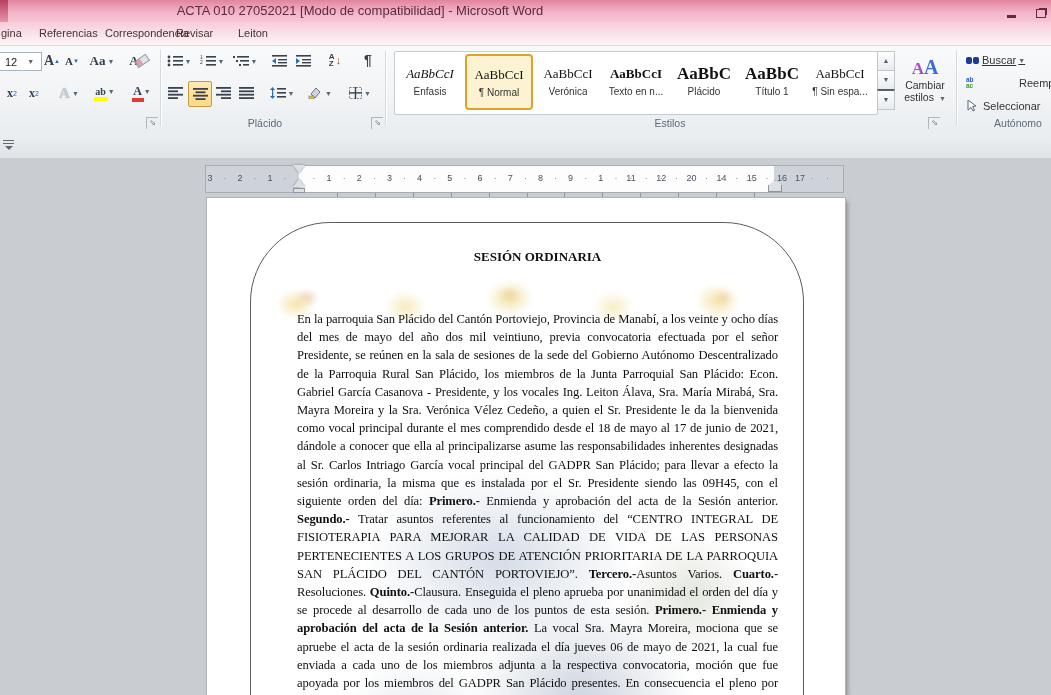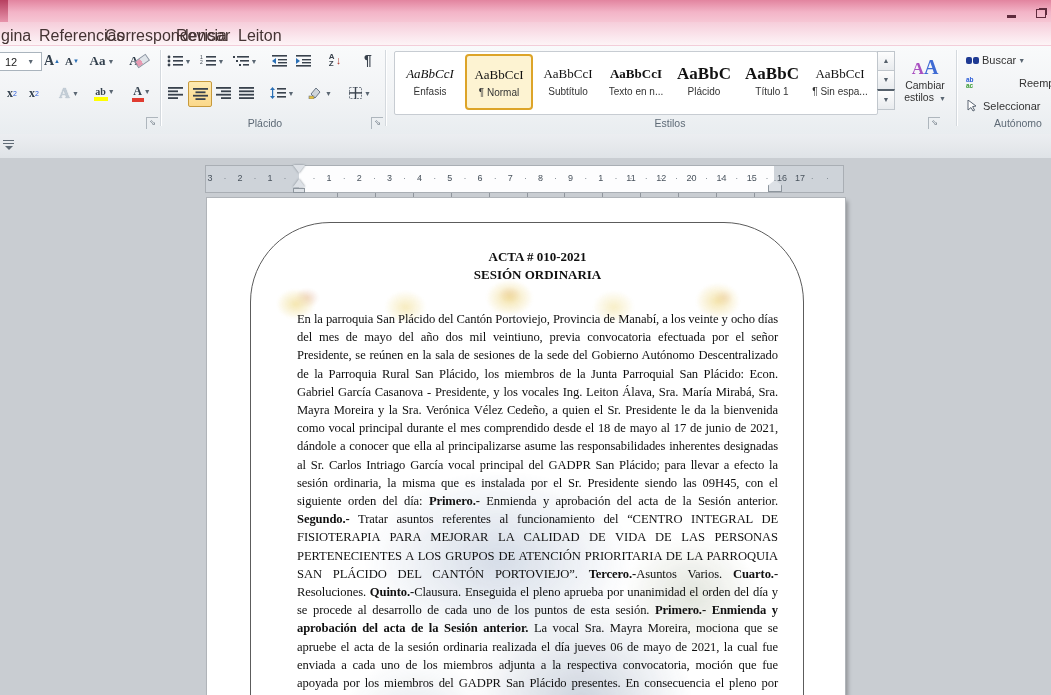--- a/index.html
+++ b/index.html
@@ -14,21 +14,21 @@
     background:linear-gradient(#b74060,#e793ab);}
   .win-title{position:absolute;left:150px;top:3px;width:420px;text-align:center;
     font-size:13px;color:#5c2a3e;white-space:nowrap;}
   .winbtn{position:absolute;top:4px;width:24px;height:15px;text-align:center;}
   .minbar{display:inline-block;width:9px;height:3px;background:#5f2b3d;margin-top:8px;}
   .resbox{display:inline-block;width:8px;height:7px;border:1px solid #5f2b3d;margin-top:3px;box-shadow:2px -2px 0 -1px #5f2b3d;}
 
   
   .tabrow{position:absolute;left:0;top:22px;width:1051px;height:23px;
     background:linear-gradient(#f6cdda,#fbe9ef 70%,#fdf4f6);}
-  .tab{position:absolute;top:5px;font-size:16px;color:#433;white-space:nowrap;}
+  .tab{position:absolute;top:5px;font-size:11px;color:#433;white-space:nowrap;}
 
   
   .ribbon{position:absolute;left:0;top:45px;width:1051px;height:88px;
     background:linear-gradient(#f9fafb,#f1f3f5 60%,#e9edf0);
     border-bottom:1px solid #b9bec5;border-top:1px solid #f3cdd9;}
   .gdiv{position:absolute;top:4px;width:1px;height:76px;background:#d4d9de;box-shadow:1px 0 0 #fff;}
   .glabel{position:absolute;top:71px;font-size:10.5px;color:#5e6a76;text-align:center;}
   .launcher{position:absolute;top:71px;width:11px;height:11px;font-size:8px;color:#6f7a85;
     border:1px solid #aeb6bd;border-right:none;border-bottom:none;line-height:10px;text-align:center;}
   .rbtn{position:absolute;height:20px;display:flex;align-items:center;justify-content:center;
@@ -117,20 +117,21 @@
     color:#101010;text-align:justify;}
   .doc-body b{letter-spacing:-0.1px;}
 </style>
 </head>
 <body>
 
 <div id="app">
 
   <div class="titlebar">
     <div class="titlebar-accent"></div>
+    <div class="win-title">ACTA 010 27052021 [Modo de compatibilidad]  -  Microsoft Word</div>
     <div class="winbtn" style="left:999px;"><span class="minbar"></span></div>
     <div class="winbtn" style="left:1029px;"><span class="resbox"></span></div>
   </div>
 
   <div class="tabrow">
     <span class="tab" style="left:1px;">gina</span>
     <span class="tab" style="left:39px;">Referencias</span>
     <span class="tab" style="left:105px;">Correspondencia</span>
     <span class="tab" style="left:176px;">Revisar</span>
     <span class="tab" style="left:238px;">Leiton</span>
@@ -315,21 +316,21 @@
       <div class="stylecard italic">
         <span class="sample">AaBbCcI</span>
         <span class="slabel">Énfasis</span>
       </div>
       <div class="stylecard selected">
         <span class="sample">AaBbCcI</span>
         <span class="slabel">¶ Normal</span>
       </div>
       <div class="stylecard">
         <span class="sample">AaBbCcI</span>
-        <span class="slabel">Subtítulo</span>
+        <span class="slabel">Verónica</span>
       </div>
       <div class="stylecard">
         <span class="sample" style="font-weight:bold;">AaBbCcI</span>
         <span class="slabel">Texto en n...</span>
       </div>
       <div class="stylecard big">
         <span class="sample">AaBbC</span>
         <span class="slabel">Plácido</span>
       </div>
       <div class="stylecard big">
@@ -349,21 +350,21 @@
       <span><span class="chgA1">A</span><span class="chgA2">A</span></span>
       <span style="font-size:10.5px;color:#333;line-height:12px;text-align:center;">
         <span>Cambiar</span><br>
         <span>estilos</span> <span class="dd">▼</span>
       </span>
     </div>
     <div class="glabel" style="left:600px;width:140px;">Estilos</div>
     <div class="launcher" style="left:928px;">⇘</div>
     <div class="gdiv" style="left:956px;"></div>
 
-    <div class="edit-item" style="top:5px;">
+    <div class="edit-item" style="top:5px;text-decoration:underline;">
       <span class="binoc"></span>
       <span>Buscar</span>
         <span class="dd">▼</span>
     </div>
     <div class="edit-item" style="top:28px;gap:36px;">
       <span class="abac">ab<br><i>ac</i></span>
       <span>Reemplazar</span>
     </div>
     <div class="edit-item" style="top:51px;">
       <svg width="12" height="12" style="margin-right:5px;">
@@ -464,19 +465,18 @@
         <div class="tabtick" style="left: 678.1px; top: 35px;"></div>
         <div class="tabtick" style="left: 716px; top: 35px;"></div>
         <div class="tabtick" style="left: 753.9px; top: 35px;"></div>
       </div>
 
     <div class="page" style="top:40px;">
       <div class="pageborder"></div>
       <div class="wm1"></div>
       <div class="wm2"></div>
       <div class="doc-title">
-        <div>ACTA # 010-2021</div>
         <div>SESIÓN ORDINARIA</div>
       </div>
       <div class="doc-body"><span>En la parroquia San Plácido del Cantón Portoviejo, Provincia de Manabí, a los veinte y ocho días del mes de mayo del año dos mil veintiuno, previa convocatoria efectuada por el señor Presidente, se reúnen en la sala de sesiones de la sede del Gobierno Autónomo Descentralizado de la Parroquia Rural San Plácido, los miembros de la Junta Parroquial San Plácido: Econ. Gabriel García Casanova - Presidente, y los vocales Ing. Leiton Álava, Sra. María Mirabá, Sra. Mayra Moreira y la Sra. Verónica Vélez Cedeño, a quien el Sr. Presidente le da la bienvenida como vocal principal durante el mes comprendido desde el 18 de mayo al 17 de junio de 2021, dándole a conocer que ella al principalizarse asume las responsabilidades inherentes designadas al Sr. Carlos Intriago García vocal principal del GADPR San Plácido; para llevar a efecto la sesión ordinaria, la misma que es instalada por el Sr. Presidente siendo las 09H45, con el siguiente orden del día: </span><b>Primero.-</b><span> Enmienda y aprobación del acta de la Sesión anterior. </span><b>Segundo.-</b><span> Tratar asuntos referentes al funcionamiento del “CENTRO INTEGRAL DE FISIOTERAPIA PARA MEJORAR LA CALIDAD DE VIDA DE LAS PERSONAS PERTENECIENTES A LOS GRUPOS DE ATENCIÓN PRIORITARIA DE LA PARROQUIA SAN PLÁCIDO DEL CANTÓN PORTOVIEJO”. </span><b>Tercero.-</b><span>Asuntos Varios. </span><b>Cuarto.-</b><span>Resoluciones. </span><b>Quinto.-</b><span>Clausura. Enseguida el pleno aprueba por unanimidad el orden del día y se procede al desarrollo de cada uno de los puntos de esta sesión. </span><b>Primero.- Enmienda y aprobación del acta de la Sesión anterior. </b><span>La vocal Sra. Mayra Moreira, mociona que se apruebe el acta de la sesión ordinaria realizada el día jueves 06 de mayo de 2021, la cual fue enviada a cada uno de los miembros adjunta a la respectiva convocatoria, moción que fue apoyada por los miembros del GADPR San Plácido presentes. En consecuencia el pleno por unanimidad resuelve aprobar el acta de la sesión ordinaria desarrollada el día jueves 06 de mayo de 2021. </span></div>
     </div>
   </div>
 </div>
 
 </body></html>

